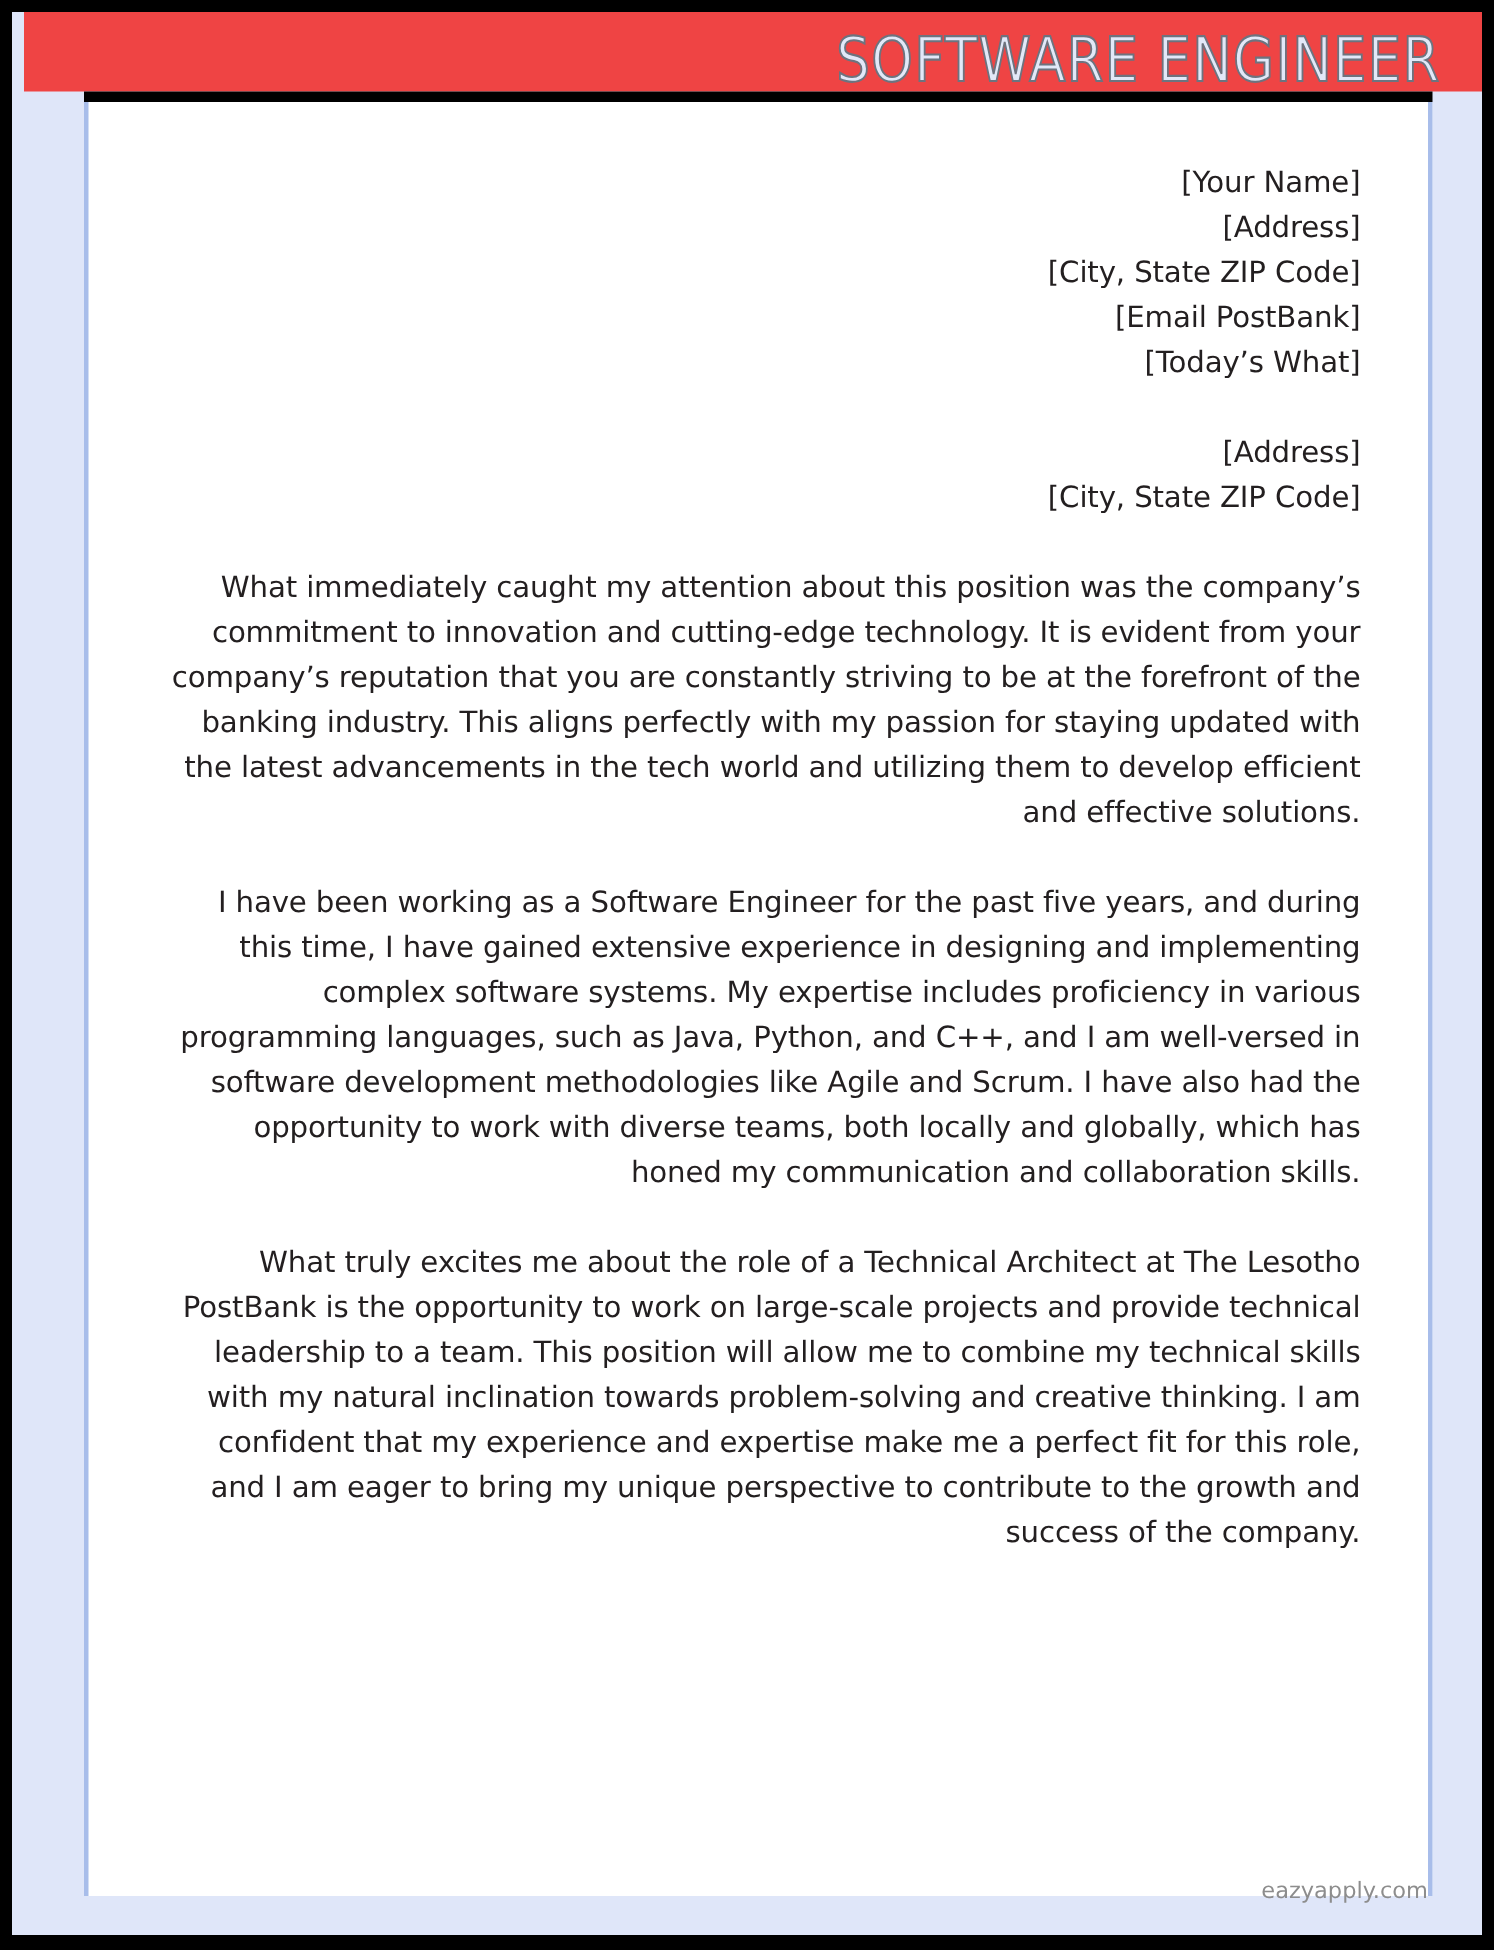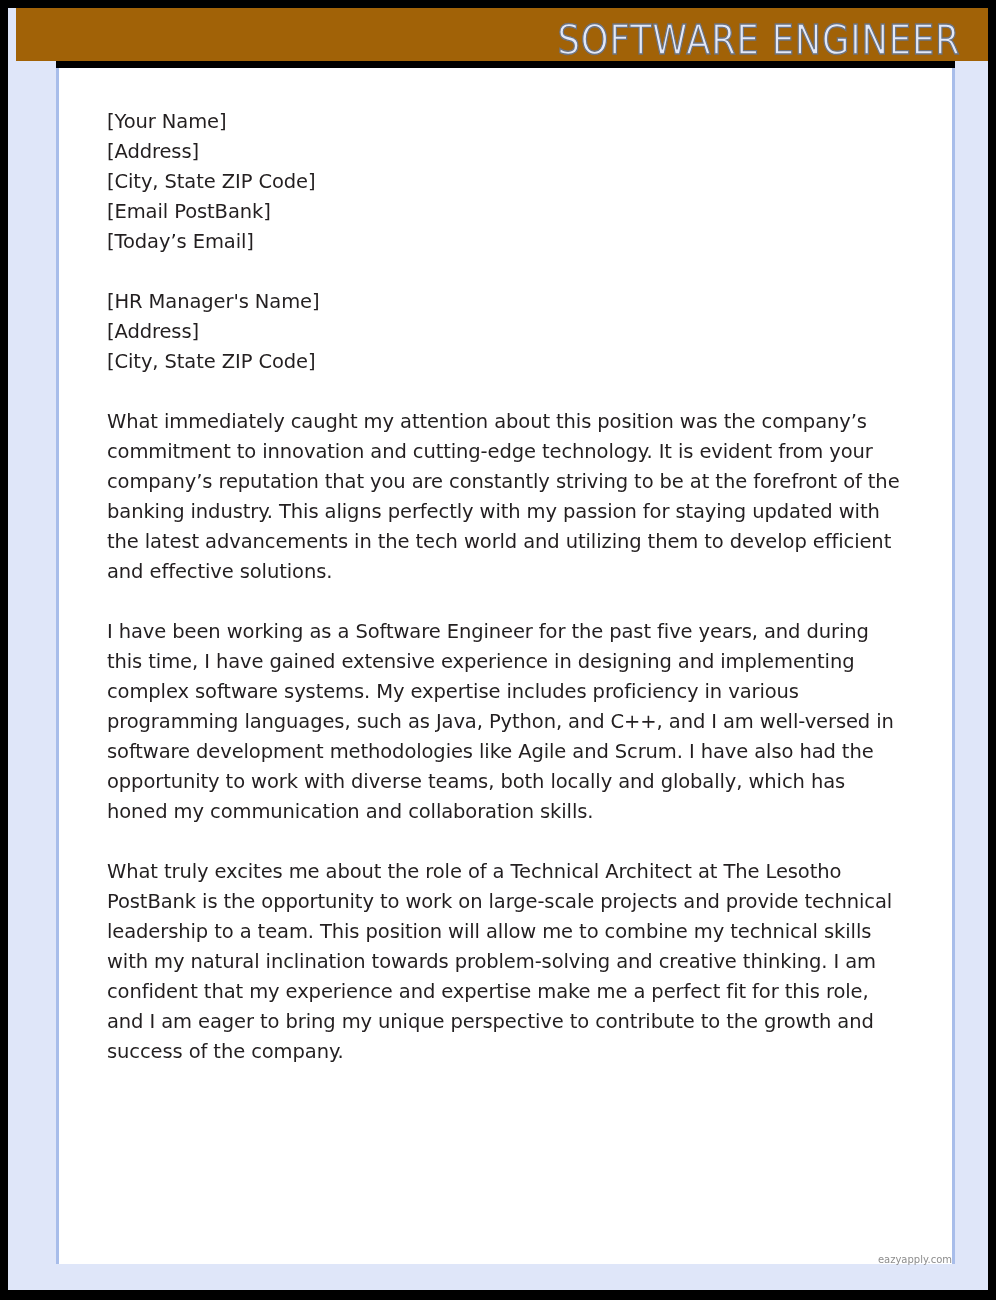--- a/index.html
+++ b/index.html
@@ -26,21 +26,21 @@
     overflow: hidden;
   }
 
   
   .header-band {
     position: absolute;
     left: 8px;
     top: 0;
     width: 980px;
     height: 53px;
-    background: #a16207;
+    background: #ef4444;
     text-decoration: underline;
   }
   .doc-title {
     position: absolute;
     right: 36px;
     top: 10px;
     margin: 0;
     font-family: "DejaVu Sans", sans-serif;
     font-size: 41px;
     font-weight: 400;
@@ -84,40 +84,41 @@
     top: 99px;
     width: 800px;
     font-family: "DejaVu Sans", sans-serif;
     font-size: 19.5px;
     line-height: 30px;
     color: #231f20;
     letter-spacing: -0.1px;
   }
   .letter-body .block {
     margin: 0 0 30px 0;
+    text-align: right;
   }
   .letter-body .block:last-child {
     margin-bottom: 0;
   }
   .addr-line {
     display: block;
     white-space: nowrap;
   }
   .para {
     margin: 0;
     text-align: left;
   }
 
   
   .watermark {
     position: absolute;
     right: 36px;
     top: 1243px;
     font-family: "DejaVu Sans", sans-serif;
-    font-size: 10px;
+    font-size: 15px;
     line-height: 18px;
     color: #8d8d8d;
     white-space: nowrap;
   }
 </style>
 </head>
 <body>
 
 <div class="doc-frame">
 
@@ -129,25 +130,24 @@
 
   <div class="page-sheet"></div>
 
   <div class="letter-body">
 
     <div class="block">
       <span class="addr-line">[Your Name]</span>
       <span class="addr-line">[Address]</span>
       <span class="addr-line">[City, State ZIP Code]</span>
       <span class="addr-line">[Email PostBank]</span>
-      <span class="addr-line">[Today’s Email]</span>
+      <span class="addr-line">[Today’s What]</span>
     </div>
 
     <div class="block">
-      <span class="addr-line">[HR Manager's Name]</span>
       <span class="addr-line">[Address]</span>
       <span class="addr-line">[City, State ZIP Code]</span>
     </div>
 
 
     <p class="para block">What immediately caught my attention about this position was the company’s commitment to innovation and cutting-edge technology. It is evident from your company’s reputation that you are constantly striving to be at the forefront of the banking industry. This aligns perfectly with my passion for staying updated with the latest advancements in the tech world and utilizing them to develop efficient and effective solutions.</p>
     <p class="para block">I have been working as a Software Engineer for the past five years, and during this time, I have gained extensive experience in designing and implementing complex software systems. My expertise includes proficiency in various programming languages, such as Java, Python, and C++, and I am well-versed in software development methodologies like Agile and Scrum. I have also had the opportunity to work with diverse teams, both locally and globally, which has honed my communication and collaboration skills.</p>
     <p class="para block">What truly excites me about the role of a Technical Architect at The Lesotho PostBank is the opportunity to work on large-scale projects and provide technical leadership to a team. This position will allow me to combine my technical skills with my natural inclination towards problem-solving and creative thinking. I am confident that my experience and expertise make me a perfect fit for this role, and I am eager to bring my unique perspective to contribute to the growth and success of the company.</p>
 
   </div>

